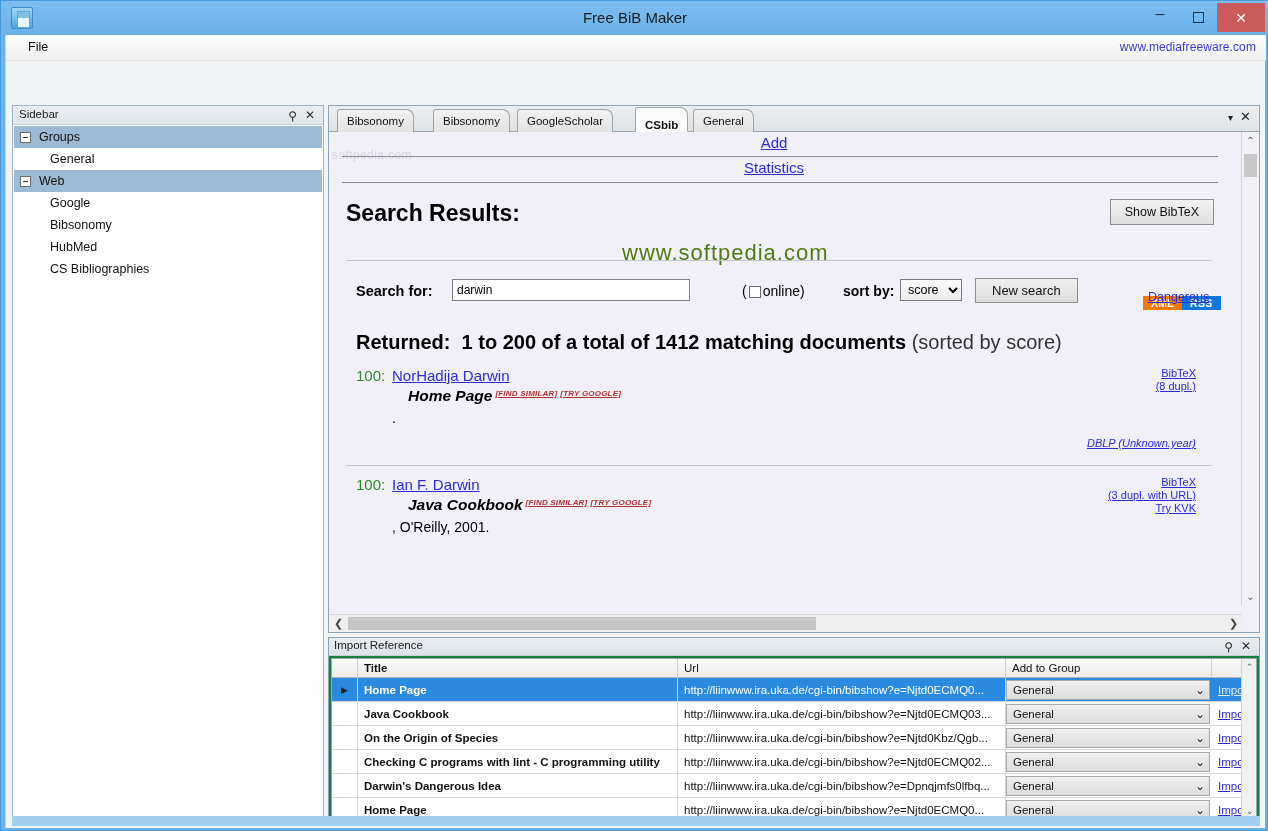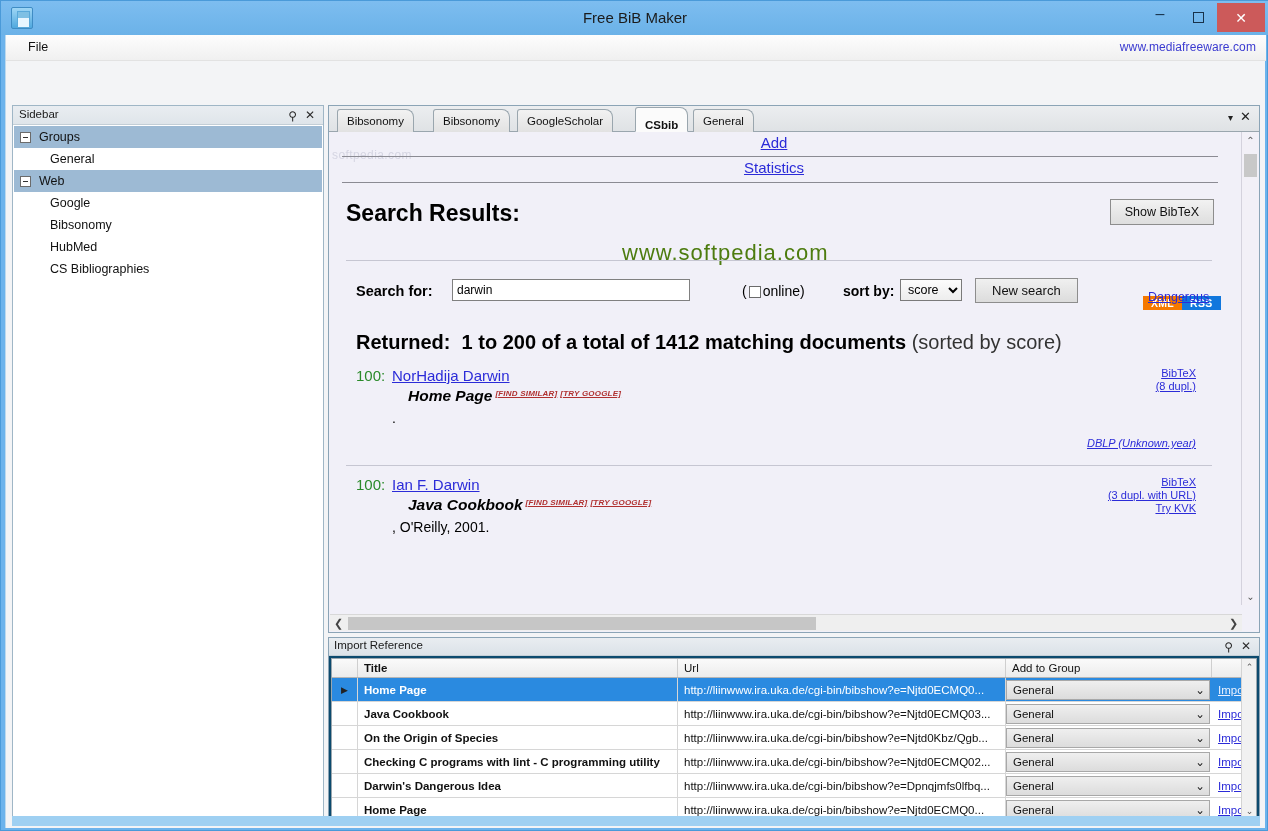--- a/index.html
+++ b/index.html
@@ -237,21 +237,21 @@
          background: #efefef; border-top: 1px solid #d8d8d8; }
   .hsb-l, .hsb-r { position: absolute; top: 0; width: 17px; height: 17px;
         display:flex; align-items:center; justify-content:center; font-size:11px; color:#444; }
   .hsb-l { left: 0; } .hsb-r { right: 0; }
   .hsb-thumb { position: absolute; left: 18px; top: 2px; width: 468px; height: 13px;
                background: #c6c6c6; }
 
   
   .importpanel {
     position: absolute; left: 322px; top: 602px; width: 932px; height: 183px;
-    background: #0c4a6e; border: 1px solid #8ba4b6;
+    background: #15803d; border: 1px solid #8ba4b6;
   }
   .ip-head {
     position: absolute; left: 0; top: 0; width: 930px; height: 18px;
     background: linear-gradient(to bottom,#e9edf1,#dbe2e8);
     border-bottom: 1px solid #c3ced6;
   }
   .ip-title { position: absolute; left: 5px; top: 1px; font-size: 11.5px; color: #1a1a1a; }
   .grid { position: absolute; left: 2px; top: 20px; width: 926px; height: 161px;
           background: #fff; border: 1px solid #9aa6ae; overflow: hidden; }
   .grid-header { display: flex; height: 19px;

